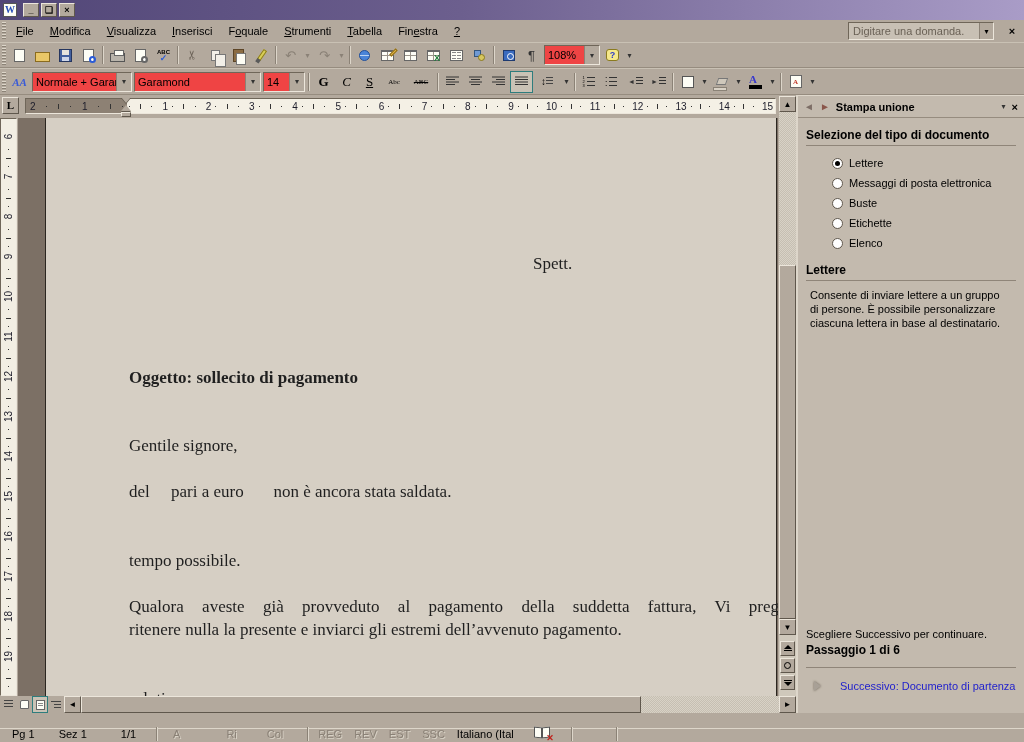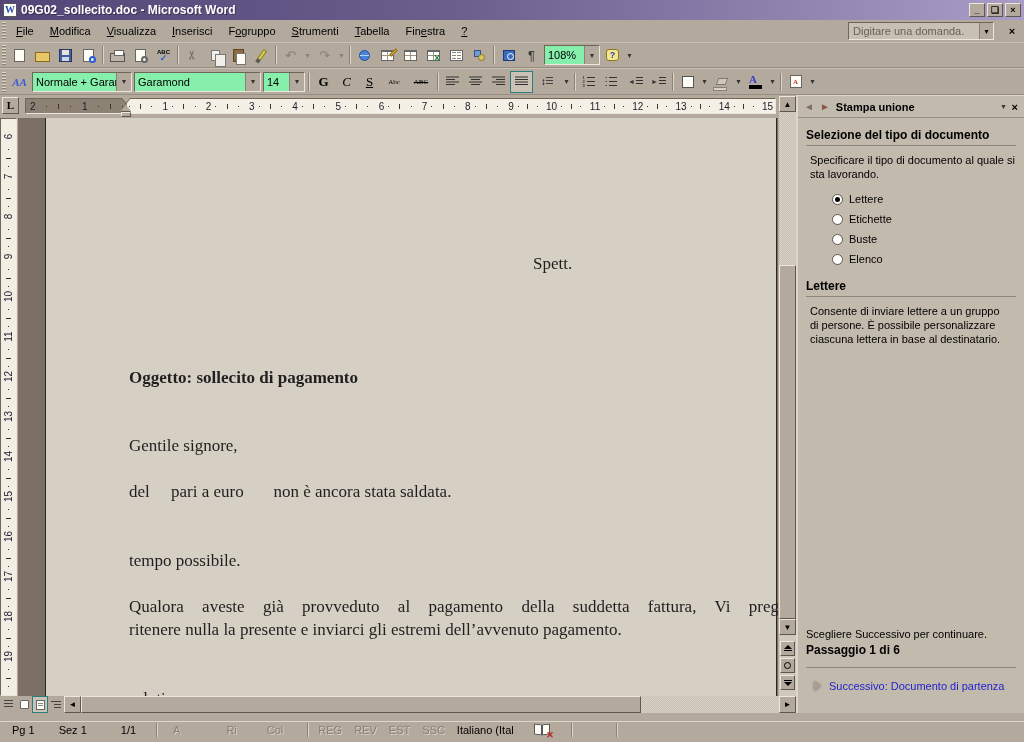--- a/index.html
+++ b/index.html
@@ -36,21 +36,21 @@
     border-top:1px solid #c9c1b4; border-bottom:1px solid #968c7f; }
   #std-toolbar { top:42px; height:26px; }
   #fmt-toolbar { top:68px; height:27px; }
   .tbtn { width:23px; height:22px; display:flex; align-items:center; justify-content:center; flex:none; position:relative; }
   .tsep { width:2px; height:18px; margin:0 2px; border-left:1px solid #8b8276; border-right:1px solid #ddd6ca; flex:none; }
   .dd { font-size:8px; color:#333; }
   .ddbtn { width:11px; height:22px; display:flex; align-items:center; justify-content:center; flex:none; }
   .active-tbtn { border:1px solid #2e7d7d; background:#c9c2b5; }
   .combo { height:20px; background:#b3a99d; border:1px solid; border-color:#6f6659 #ece6db #ece6db #6f6659;
     display:flex; align-items:center; flex:none; margin:0 1px; }
-  .combo .ctext { flex:1; padding:0 3px; white-space:nowrap; overflow:hidden; background:#86efac; height:100%; display:flex; align-items:center; }
+  .combo .ctext { flex:1; padding:0 3px; white-space:nowrap; overflow:hidden; background:#ef4444; height:100%; display:flex; align-items:center; }
   .combo .cbtn { width:15px; height:100%; background:#b3a99d; border-left:1px solid #8b8276;
     display:flex; align-items:center; justify-content:center; }
 
   
   .ic { position:relative; display:inline-block; }
   .ic-page { width:11px; height:13px; background:#fdfdf5; border:1px solid #666; }
   .ic-open { width:15px; height:10px; background:#e9c768; border:1px solid #8a6b1f; margin-top:3px; }
   .ic-save { width:13px; height:13px; background:#44609d; border:1px solid #26365f; }
   .ic-save::before { content:''; position:absolute; left:2px; top:0; width:7px; height:5px; background:#e8e4dc; }
   .ic-save::after { content:''; position:absolute; left:2px; bottom:0; width:7px; height:4px; background:#cfd6e8; }
@@ -190,58 +190,57 @@
   .tp-arrow { font-size:10px; }
   #tp-title { flex:1; font-weight:bold; }
   #tp-body { padding:10px 8px 0 8px; }
   .tp-heading { font-weight:bold; font-size:12px; border-bottom:1px solid #8f8579; padding-bottom:3px; margin-bottom:7px; }
   .tp-para { padding:0 0 8px 4px; line-height:14px; }
   .tp-radio-row { display:flex; align-items:center; gap:6px; padding:4px 0 4px 26px; }
   .radio { width:11px; height:11px; border-radius:50%; background:#fff; border:1px solid #5f574c; position:relative; flex:none; }
   .radio.selected::after { content:''; position:absolute; inset:2px; background:#000; border-radius:50%; }
   #tp-footer { position:absolute; left:8px; right:8px; top:532px; }
   #tp-step { font-weight:bold; font-size:12px; border-bottom:1px solid #8f8579; padding-bottom:10px; }
-  #tp-next { display:flex; align-items:center; gap:8px; margin:12px 0 0 8px; }
+  #tp-next { display:flex; align-items:center; gap:19px; margin:12px 0 0 8px; }
   #tp-next-arrow { width:0; height:0; border-top:5px solid transparent; border-bottom:5px solid transparent;
     border-left:7px solid #a8a096; filter:drop-shadow(0 0 1px #6f6659); }
   #tp-next-link { color:#2222cc; }
 
   
-  #statusbar { position:absolute; left:0; bottom:0; right:0; height:21px; border-top:1px solid #ddd6ca;
+  #statusbar { position:absolute; left:0; bottom:0; right:0; height:14px; border-top:1px solid #ddd6ca;
     display:flex; align-items:center; padding:0 6px 4px 6px; }
   .seg { padding:2px 6px; white-space:nowrap; }
   .seg.dim { color:#8a8176; text-shadow:1px 1px 0 #d8d2c6; }
   .ssep { width:2px; height:14px; border-left:1px solid #8b8276; border-right:1px solid #ddd6ca; margin:0 3px; }
   #book-icon { width:17px; height:13px; position:relative; margin-left:14px; }
   #book-icon .pg { position:absolute; width:8px; height:11px; background:#fdfdf5; border:1px solid #555; top:0; }
   #book-icon .pg.l { left:0; transform:skewY(6deg); }
   #book-icon .pg.r { left:8px; transform:skewY(-6deg); }
   #book-icon .bx { position:absolute; right:-3px; bottom:-3px; color:#c0221c; font:bold 9px "Liberation Sans",sans-serif; }
 </style>
 </head>
 <body>
 
 <div id="app">
 
   <div id="titlebar">
     <div class="wicon">W</div>
-    <div class="title">09G02_sollecito.doc - Microsoft Word</div>
     <div class="winbtn">_</div>
     <div class="winbtn">❏</div>
     <div class="winbtn">×</div>
   </div>
 
   <div id="menubar">
     <div class="grip"></div>
     <div id="menu-items" style="display:flex;">
         <div class="menu-item"><span></span><span style="text-decoration: underline;">F</span><span>ile</span></div>
         <div class="menu-item"><span></span><span style="text-decoration: underline;">M</span><span>odifica</span></div>
         <div class="menu-item"><span></span><span style="text-decoration: underline;">V</span><span>isualizza</span></div>
         <div class="menu-item"><span></span><span style="text-decoration: underline;">I</span><span>nserisci</span></div>
-        <div class="menu-item"><span>F</span><span style="text-decoration: underline;">o</span><span>gruppo</span></div>
+        <div class="menu-item"><span>F</span><span style="text-decoration: underline;">o</span><span>quale</span></div>
         <div class="menu-item"><span></span><span style="text-decoration: underline;">S</span><span>trumenti</span></div>
         <div class="menu-item"><span></span><span style="text-decoration: underline;">T</span><span>abella</span></div>
         <div class="menu-item"><span>Fin</span><span style="text-decoration: underline;">e</span><span>stra</span></div>
         <div class="menu-item"><span></span><span style="text-decoration: underline;">?</span><span></span></div>
       </div>
     <div id="question-box">
       <span>Digitare una domanda.</span>
       <span class="dd">▾</span>
     </div>
     <div id="menubar-close">×</div>
@@ -780,32 +779,35 @@
     <div id="taskpane">
       <div id="tp-header">
         <span class="tp-arrow" style="color:#7d6e66;">◄</span>
         <span class="tp-arrow" style="color:#8a564a;">►</span>
         <span id="tp-title">Stampa unione</span>
         <span class="dd">▾</span>
         <span style="font-weight:bold;">×</span>
       </div>
       <div id="tp-body">
         <div class="tp-heading">Selezione del tipo di documento</div>
-        <div class="tp-para" style="width:210px;">Specificare il tipo di documento al quale si sta lavorando.</div>
         <div class="tp-radio-row">
           <span class="radio selected"></span>
           <span>Lettere</span>
         </div>
         <div class="tp-radio-row">
           <span class="radio"></span>
-          <span>Etichette</span>
+          <span>Messaggi di posta elettronica</span>
         </div>
         <div class="tp-radio-row">
           <span class="radio"></span>
           <span>Buste</span>
+        </div>
+        <div class="tp-radio-row">
+          <span class="radio"></span>
+          <span>Etichette</span>
         </div>
         <div class="tp-radio-row">
           <span class="radio"></span>
           <span>Elenco</span>
         </div>
         <div class="tp-heading" style="margin-top:10px;">Lettere</div>
         <div class="tp-para" style="width:205px;">Consente di inviare lettere a un gruppo di persone. È possibile personalizzare ciascuna lettera in base al destinatario.</div>
       </div>
       <div id="tp-footer">
         <div style="margin-bottom:3px;">Scegliere Successivo per continuare.</div>

